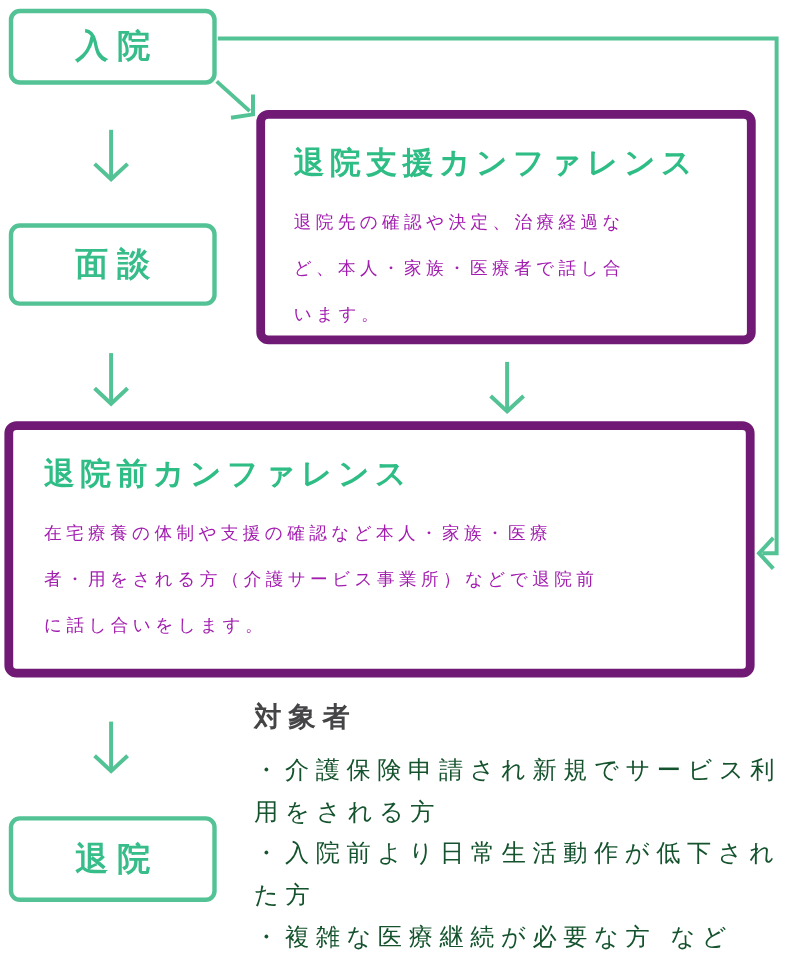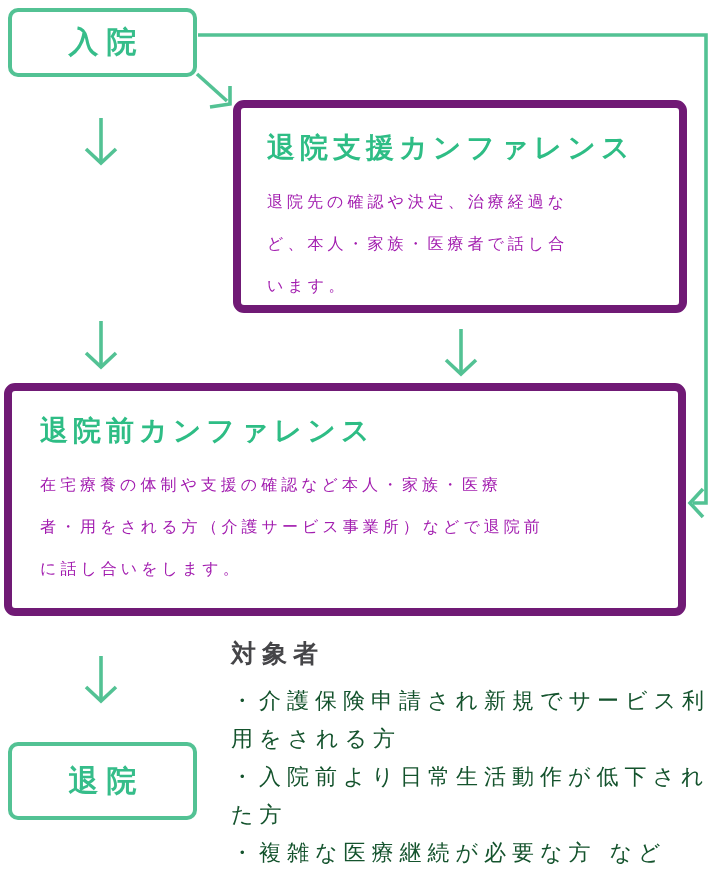--- a/index.html
+++ b/index.html
@@ -89,20 +89,21 @@
     left: 231px; top: 638px;
     width: 482px;
     z-index: 2;
   }
   .target-heading {
     font-size: 25px;
     font-weight: bold;
     letter-spacing: 6px;
     line-height: 32px;
     color: #454548;
+    font-family: Liberation Mono, monospace;
   }
   .target-list { margin-top: 12px; }
   .target-item {
     font-size: 22px;
     letter-spacing: 6px;
     line-height: 38px;
     color: #14532d;
     white-space: pre-line;
   }
 </style>
@@ -141,20 +142,23 @@
     <g>
       <path d="M101 656 L101 699"></path>
       <polyline points="86,687 101,701 116,687"></polyline>
     </g>
   </svg>
 
   <div class="step-box box-admission">
     <span class="step-label">入院</span>
   </div>
 
+  <div class="step-box box-interview">
+    <span class="step-label">面談</span>
+  </div>
 
   <div class="conf-box box-support-conf">
     <div class="conf-title">退院支援カンファレンス</div>
     <div class="conf-body">退院先の確認や決定、治療経過な
 ど、本人・家族・医療者で話し合
 います。</div>
   </div>
 
   <div class="conf-box box-pre-conf">
     <div class="conf-title">退院前カンファレンス</div>

